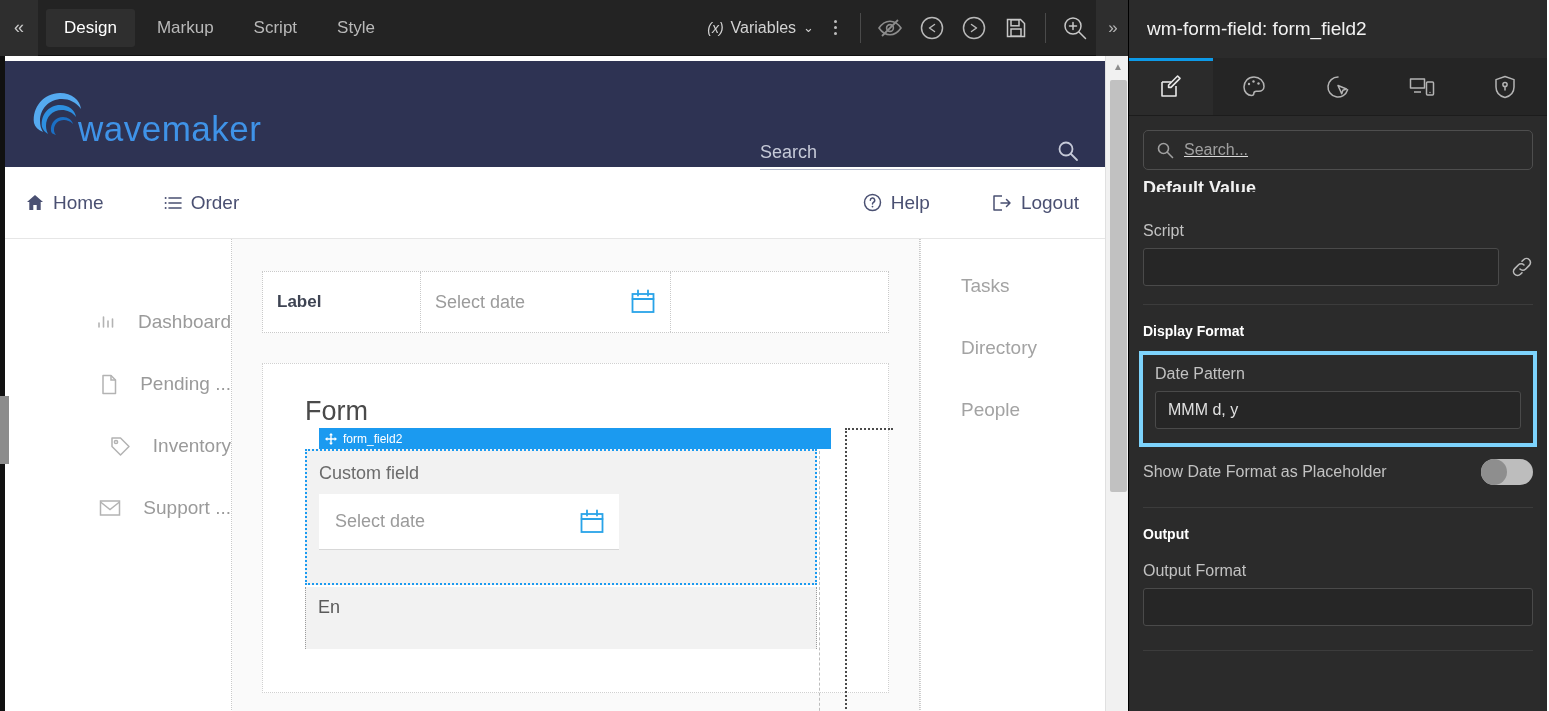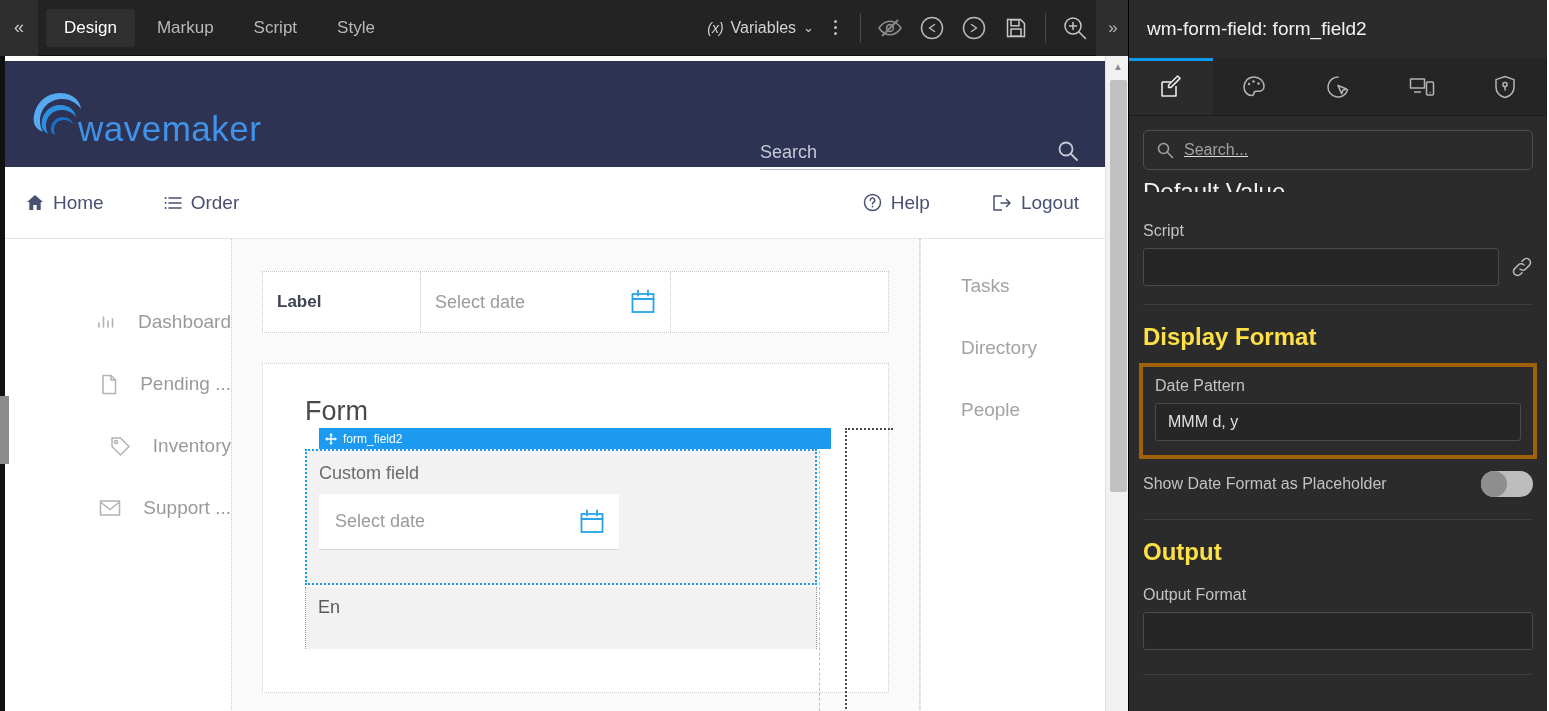--- a/index.html
+++ b/index.html
@@ -233,36 +233,36 @@
     display: flex; align-items: center; gap: 10px; padding: 0 12px;
     background: #2b2b2b;
     text-decoration: underline;
   }
   .props-search .ph { color: #a0a0a0; font-size: 16px; }
 
   .props-scroll { position: relative; height: 596px; overflow: hidden; }
 
   .sec { padding: 0 14px; }
   .sec-title-clip {
-    color: #f1f1f1; font-size: 24px; font-weight: normal;
+    color: #f1f1f1; font-size: 18px; font-weight: bold;
     margin: 0 0 0 0; height: 14px; overflow: hidden; position: relative; top: -6px;
   }
-  .sec-title { color: #fde047; font-size: 24px; font-weight: bold; padding: 18px 0 12px 0; }
+  .sec-title { color: #ffffff; font-size: 14px; font-weight: bold; padding: 18px 0 12px 0; }
   .fld-label { color: #c2c2c2; font-size: 16px; margin-bottom: 8px; }
   .fld-row { display: flex; align-items: center; gap: 12px; }
   .fld-input {
     flex: 1; height: 38px; background: #262626;
     border: 1px solid #4a4a4a; border-radius: 3px;
     color: #e0e0e0; font-size: 16px; padding: 0 12px;
     display: flex; align-items: center;
   }
   .divider { height: 1px; background: #3c3c3c; margin: 18px 0 0 0; }
 
   .highlight-box {
-    border: 4px solid #a16207; padding: 10px 12px 14px 12px;
+    border: 4px solid #7dd3fc; padding: 10px 12px 14px 12px;
     margin: 0 10px;
   }
   .toggle-row {
     display: flex; align-items: center; gap: 12px; padding: 12px 14px 0 14px;
   }
   .toggle-row .tr-label { color: #c2c2c2; font-size: 16px; flex: 1; line-height: 22px; }
   .switch {
     width: 52px; height: 26px; background: #bdbdbd; border-radius: 13px;
     position: relative; flex: none;
   }

